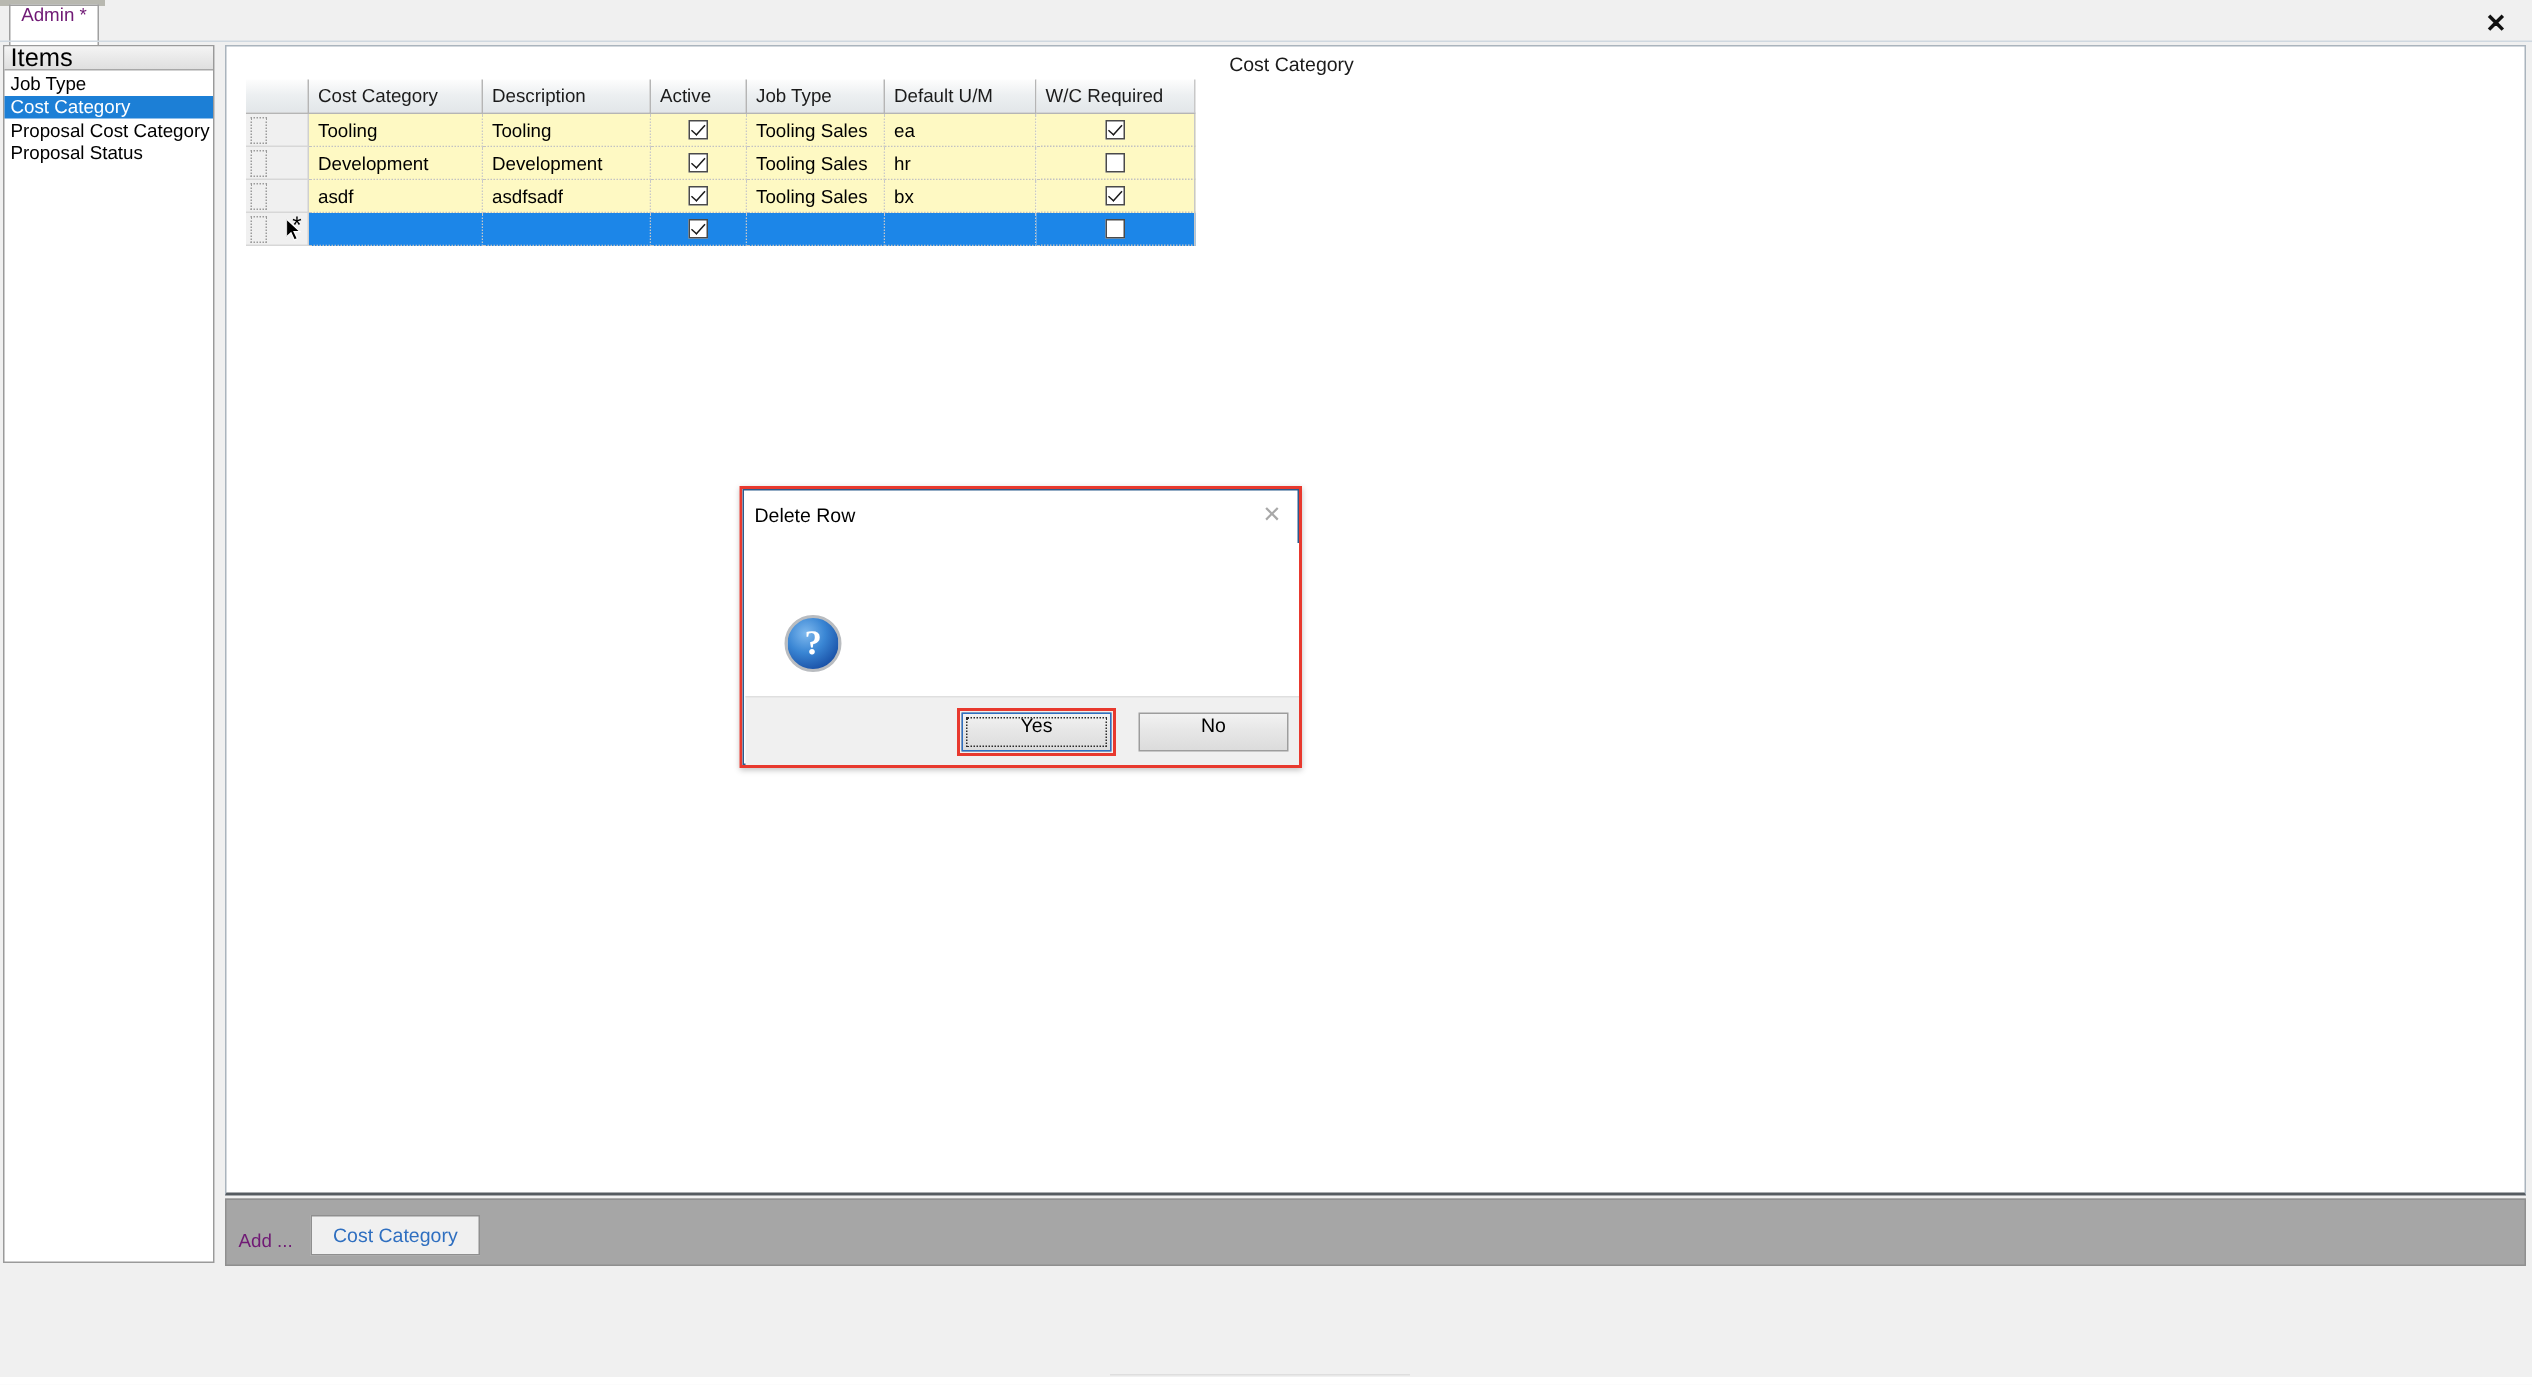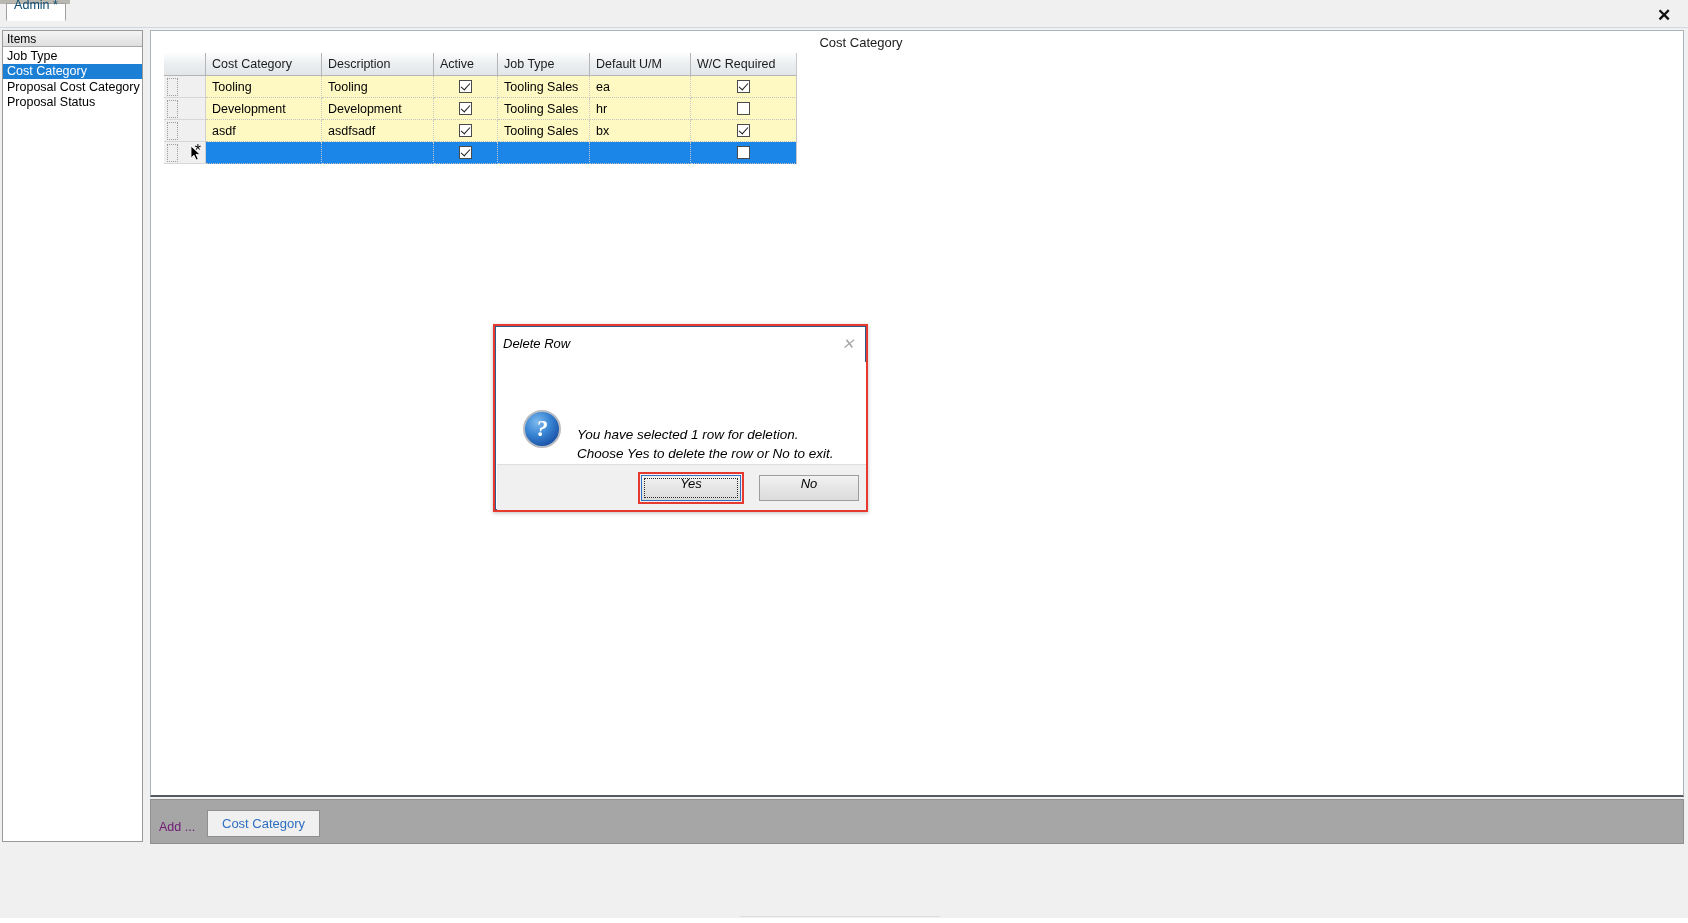--- a/index.html
+++ b/index.html
@@ -22,26 +22,26 @@
     width: 1688px; height: 28px;
     background: #f0f0f0;
   }
   .titlebar-stripe {
     position: absolute; left: 0; top: 0;
     width: 70px; height: 4px;
     background: #b8b8b0;
   }
   .tab-admin {
     position: absolute; left: 6px; top: 3px;
-    width: 60px; height: 18px;
+    width: 60px; height: 28px;
     background: #ffffff;
     border: 1px solid #a0a0a0;
     border-bottom: 1px solid #ffffff;
     font-size: 12.5px;
-    color: #0c4a6e;
+    color: #701a75;
     display: flex; align-items: center; justify-content: center;
     padding-bottom: 15px;
   }
   .close-x {
     position: absolute; right: 14px; top: 5px;
     width: 20px; height: 20px;
     display: flex; align-items: center; justify-content: center;
     font-size: 17px; font-weight: bold; color: #111;
     line-height: 1;
     cursor: pointer;
@@ -57,21 +57,21 @@
     position: absolute; left: 2px; top: 30px;
     width: 141px; height: 812px;
     background: #ffffff;
     border: 1px solid #9a9a9a;
   }
   .sidebar-header {
     position: absolute; left: 0; top: 0;
     width: 139px; height: 16px;
     background: linear-gradient(to bottom, #f4f4f4 0%, #dfdfdf 100%);
     border-bottom: 1px solid #a8a8a8;
-    font-size: 12px;
+    font-size: 17px;
     color: #000;
     padding-left: 4px;
     display: flex; align-items: center;
   }
   .sidebar-list {
     position: absolute; left: 0; top: 17px;
     width: 139px;
   }
   .sidebar-item {
     height: 15.5px;
@@ -235,21 +235,20 @@
     width: 375px; height: 188px;
     background: #ffffff;
     border: 2px solid #e8392e;
     box-shadow: 0 1px 4px rgba(0,0,0,0.25);
   }
   .dlg-inner {
     position: absolute; left: 0; top: 0;
     width: 371px; height: 184px;
     border: 1px solid #2b5a8c;
     background: #ffffff;
-    font-style: italic;
   }
   .dlg-title {
     position: absolute; left: 7px; top: 9px;
     font-size: 13px;
     color: #000;
   }
   .dlg-close {
     position: absolute; right: 8px; top: 7px;
     width: 18px; height: 18px;
     display: flex; align-items: center; justify-content: center;
@@ -446,24 +445,20 @@
   <div class="bottom-hint"></div>
 
   <div class="dialog">
     <div class="dlg-inner">
       <div class="dlg-title">Delete Row</div>
       <div class="dlg-close">✕</div>
       <div class="dlg-body">
         <div class="dlg-icon">
           <span>?</span>
         </div>
-        <div class="dlg-msg">
-          <div>You have selected 1 row for deletion.</div>
-          <div>Choose Yes to delete the row or No to exit.</div>
-        </div>
       </div>
       <div class="dlg-footer">
         <div class="btn btn-yes">
           <span>Yes</span>
           <span class="btn-yes-focus"></span>
         </div>
         <div class="btn-yes-ring"></div>
         <div class="btn btn-no">
           <span>No</span>
         </div>

